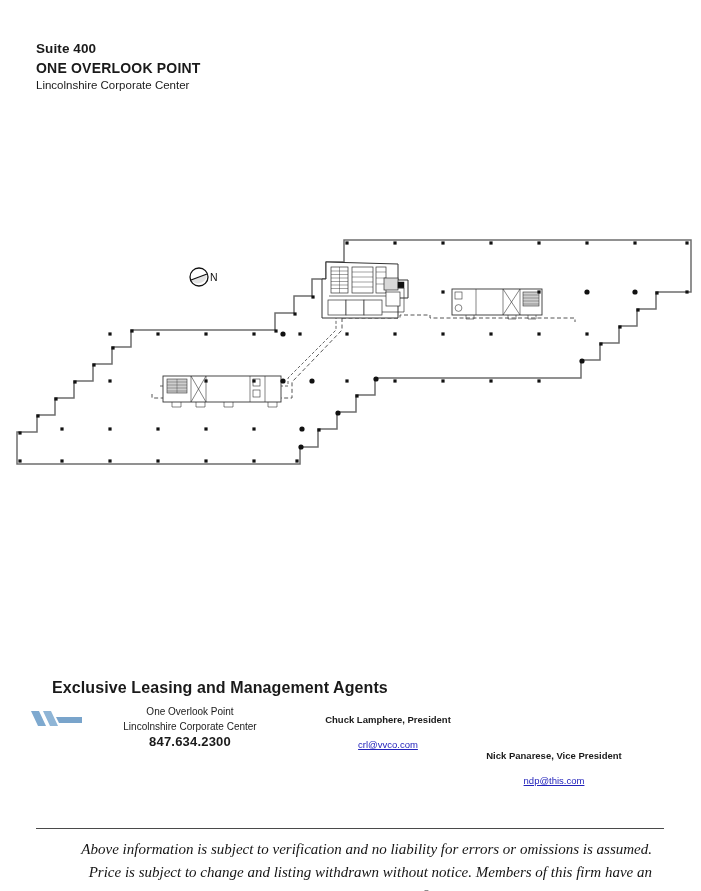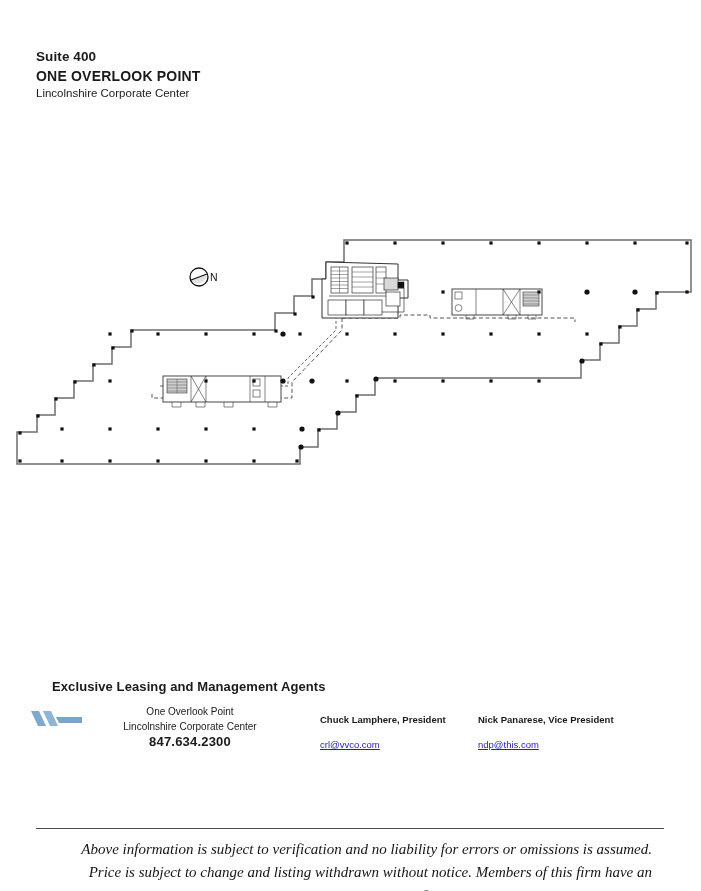--- a/index.html
+++ b/index.html
@@ -14,21 +14,21 @@
     position: relative;
     font-family: "Liberation Sans", sans-serif;
     color: #1a1a1a;
     overflow: hidden;
   }
 
   
   .header {
     position: absolute;
     left: 36px;
-    top: 48px;
+    top: 40px;
     line-height: 1.32;
   }
   .hdr-suite {
     font-size: 13.5px;
     font-weight: bold;
     letter-spacing: 0.1px;
   }
   .hdr-sqft {
     font-size: 13.5px;
     font-weight: bold;
@@ -65,21 +65,21 @@
     top: 266px;
     width: 40px;
     height: 22px;
   }
 
   
   .leasing-title {
     position: absolute;
     left: 52px;
     top: 679px;
-    font-size: 13px;
+    font-size: 16px;
     font-weight: bold;
     letter-spacing: 0.1px;
   }
   .vvco-block {
     position: absolute;
     left: 30px;
     top: 705px;
     width: 270px;
     text-align: center;
   }
@@ -103,36 +103,37 @@
   }
   .vvco-phone {
     font-size: 13px;
     font-weight: bold;
     margin-left: 50px;
     letter-spacing: 0.2px;
   }
 
   .contact {
     position: absolute;
+    text-align: center;
   }
   .contact-name {
     font-size: 9.5px;
     font-weight: bold;
     white-space: nowrap;
   }
   .contact-email {
     font-size: 9.5px;
     color: #2222bb;
     text-decoration: underline;
     margin-top: 14px;
     display: inline-block;
     white-space: nowrap;
   }
   #contact-0 { left: 320px; top: 714px; width: 136px; }
-  #contact-1 { left: 478px; top: 714px; width: 152px; }
+  #contact-1 { left: 478px; top: 750px; width: 152px; }
 
   
   .footer-rule {
     position: absolute;
     left: 36px;
     top: 828px;
     width: 628px;
     height: 1px;
     background: #4a4a4a;
   }

